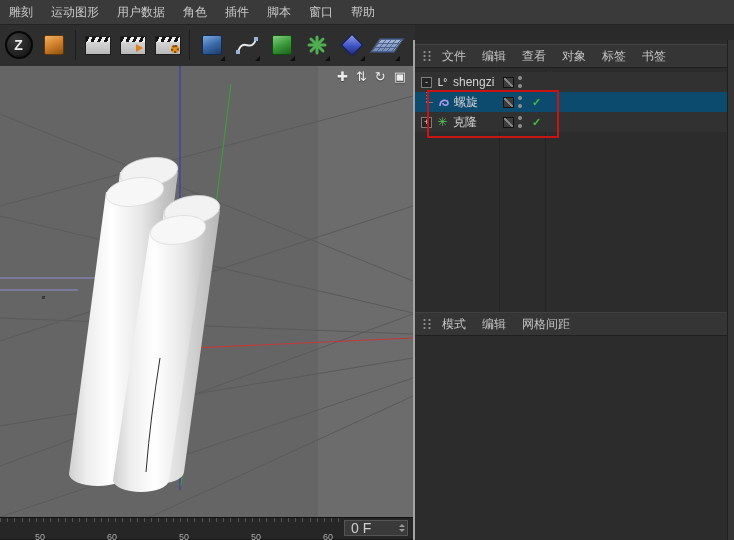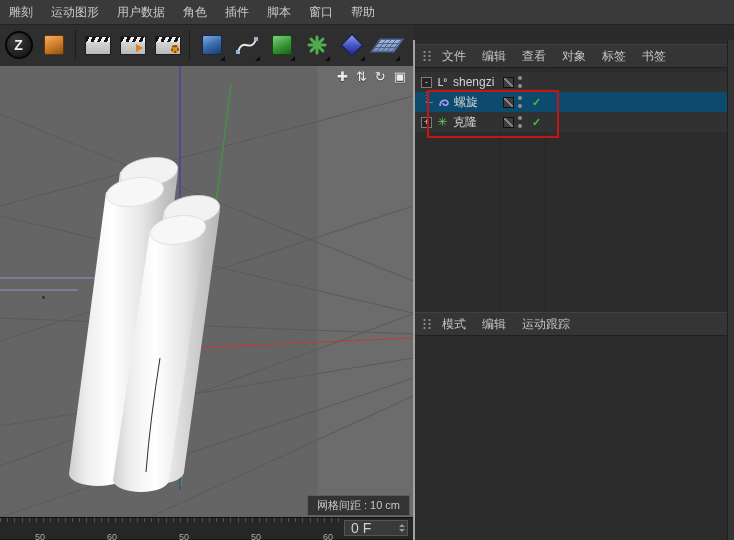--- a/index.html
+++ b/index.html
@@ -226,21 +226,20 @@
     </g>
     <path d="M160,292 C154,330 149,368 146,406" fill="none" stroke="#2e2e2e" stroke-width="1"></path>
   </svg>
 
   <div class="nav-icons">
     <span>✚</span>
     <span>⇅</span>
     <span>↻</span>
     <span>▣</span>
   </div>
-  <div class="grid-label">网格间距 : 10 cm</div>
 </div>
 
 <div class="ruler">
   <div class="ruler-minor"></div>
   <div class="tick" style="left:40px">
     <span class="tick-line"></span><span class="tick-num">50</span>
   </div>
   <div class="tick" style="left:112px">
     <span class="tick-line"></span><span class="tick-num">60</span>
   </div>
@@ -322,18 +321,18 @@
       <span class="check">✓</span>
     </div>
 
     <div class="highlight-box"></div>
   </div>
 
   <div class="panel-menu attr-menu">
     <span class="dots-grid"></span>
     <span class="menu-label">模式</span>
     <span class="menu-label">编辑</span>
-    <span class="menu-label">运动跟踪</span>
+    <span class="menu-label">网格间距</span>
   </div>
   <div class="attr-body"></div>
 
   <div class="panel-scroll"></div>
 </div>
 
 </body></html>

